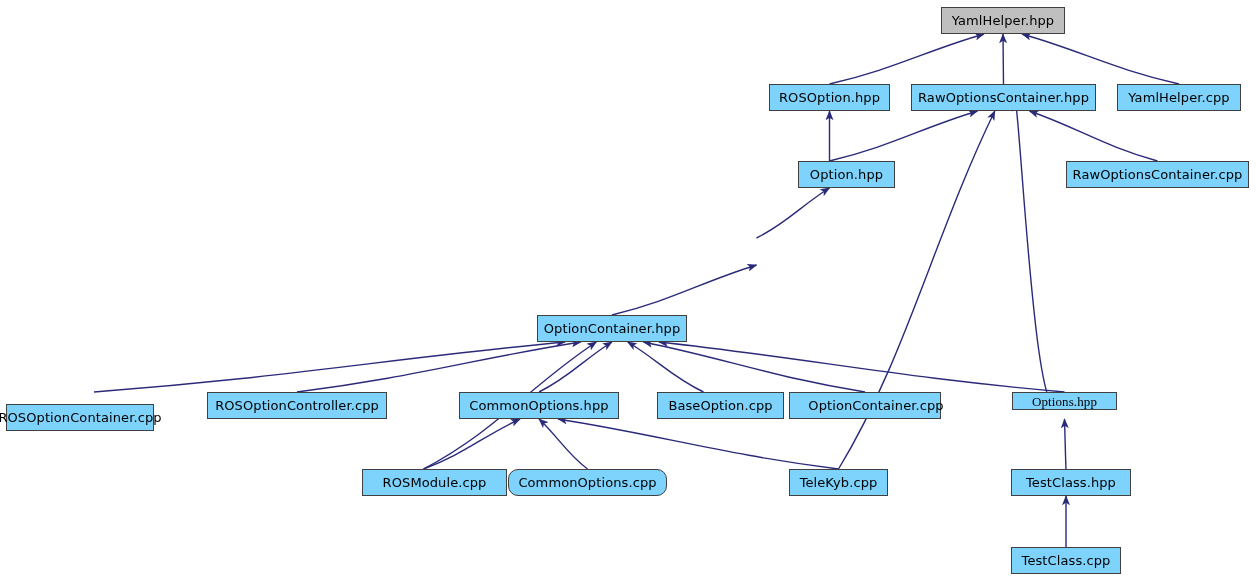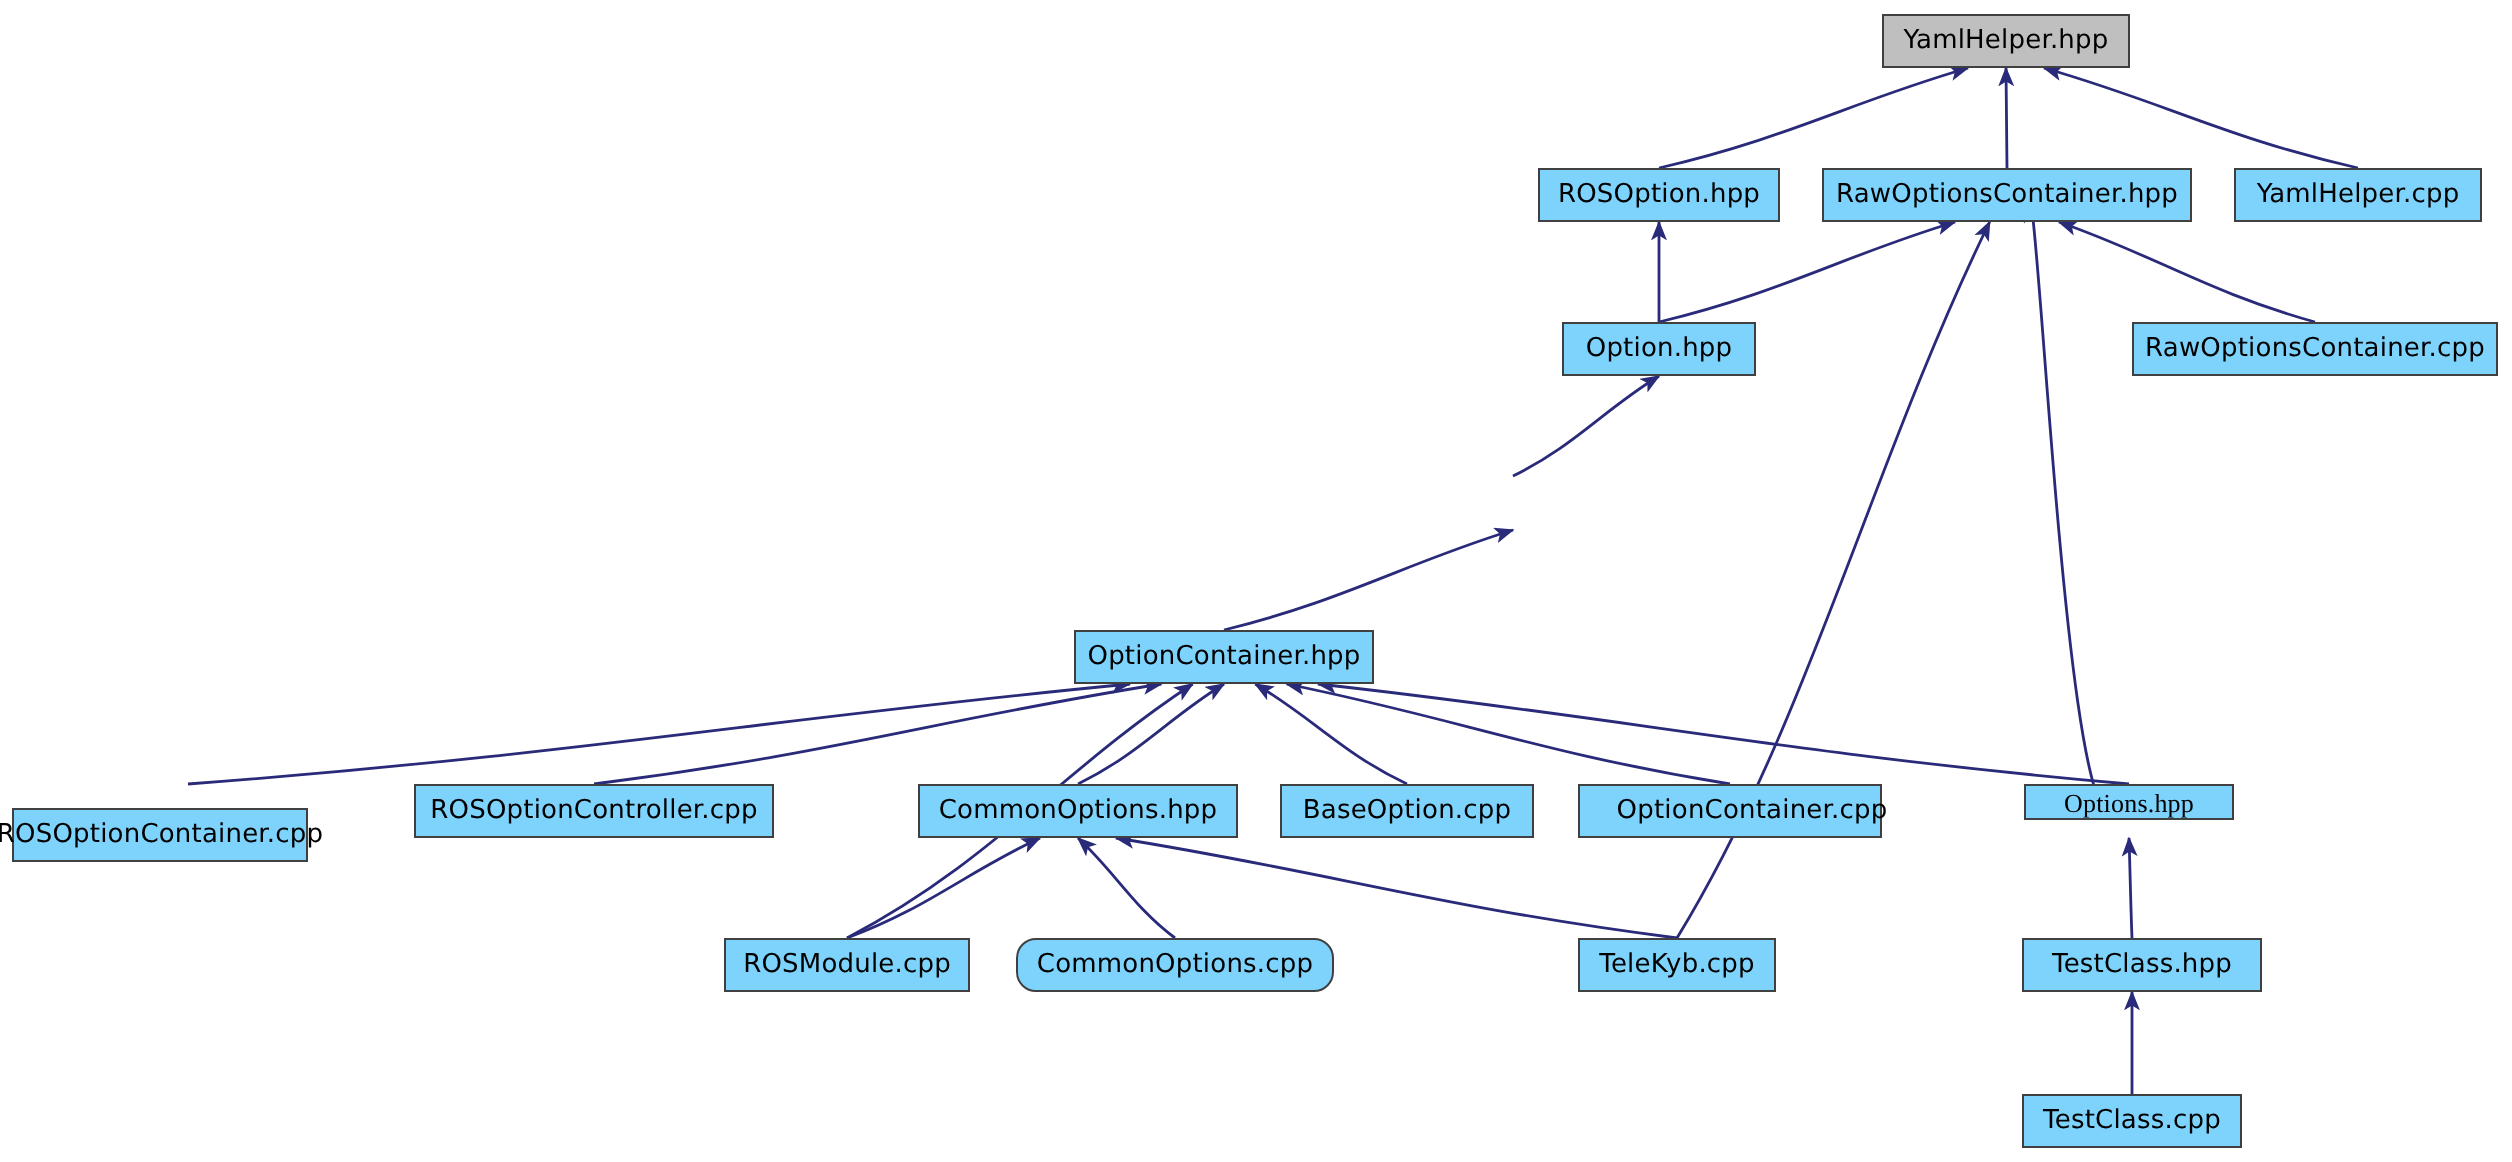--- a/index.html
+++ b/index.html
@@ -97,52 +97,52 @@
   <div class="graph-node" style="left: 769px; top: 84px; width: 121px; height: 27px;">
     <span class="node-label">ROSOption.hpp</span>
   </div>
   <div class="graph-node" style="left: 911px; top: 84px; width: 185px; height: 27px;">
     <span class="node-label">RawOptionsContainer.hpp</span>
   </div>
   <div class="graph-node" style="left: 1117px; top: 84px; width: 124px; height: 27px;">
     <span class="node-label">YamlHelper.cpp</span>
   </div>
 
-  <div class="graph-node" style="left: 781px; top: 161px; width: 97px; height: 27px;">
+  <div class="graph-node" style="left: 798px; top: 161px; width: 97px; height: 27px;">
     <span class="node-label">Option.hpp</span>
   </div>
   <div class="graph-node" style="left: 1066px; top: 161px; width: 183px; height: 27px;">
     <span class="node-label">RawOptionsContainer.cpp</span>
   </div>
 
 
   <div class="graph-node" style="left: 537px; top: 315px; width: 150px; height: 27px;">
     <span class="node-label">OptionContainer.hpp</span>
   </div>
 
   <div class="graph-node" style="left: 6px; top: 392px; width: 148px; height: 27px; margin-top: 12px;">
     <span class="node-label">ROSOptionContainer.cpp</span>
   </div>
   <div class="graph-node" style="left: 207px; top: 392px; width: 180px; height: 27px;">
     <span class="node-label">ROSOptionController.cpp</span>
   </div>
   <div class="graph-node" style="left: 459px; top: 392px; width: 160px; height: 27px;">
     <span class="node-label">CommonOptions.hpp</span>
   </div>
-  <div class="graph-node" style="left: 640px; top: 392px; width: 127px; height: 27px;">
+  <div class="graph-node" style="left: 657px; top: 392px; width: 127px; height: 27px;">
     <span class="node-label">BaseOption.cpp</span>
   </div>
   <div class="graph-node" style="left: 789px; top: 392px; width: 152px; height: 27px; padding-left: 22px;">
     <span class="node-label">OptionContainer.cpp</span>
   </div>
   <div class="graph-node" style="left: 1012px; top: 392px; width: 105px; height: 18px; font-family: Liberation Serif, serif;">
     <span class="node-label">Options.hpp</span>
   </div>
 
-  <div class="graph-node" style="left: 362px; top: 469px; width: 123px; height: 27px;">
+  <div class="graph-node" style="left: 362px; top: 469px; width: 145px; height: 27px;">
     <span class="node-label">ROSModule.cpp</span>
   </div>
   <div class="graph-node" style="left: 508px; top: 469px; width: 159px; height: 27px; border-radius: 10px;">
     <span class="node-label">CommonOptions.cpp</span>
   </div>
   <div class="graph-node" style="left: 789px; top: 469px; width: 99px; height: 27px;">
     <span class="node-label">TeleKyb.cpp</span>
   </div>
   <div class="graph-node" style="left: 1011px; top: 469px; width: 120px; height: 27px;">
     <span class="node-label">TestClass.hpp</span>

